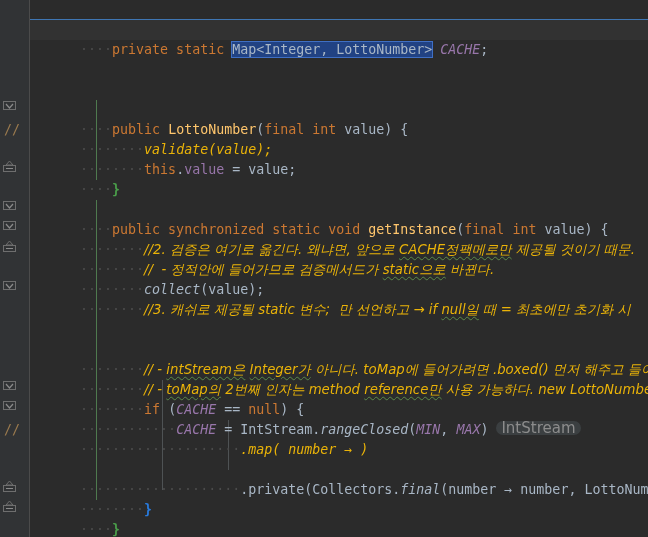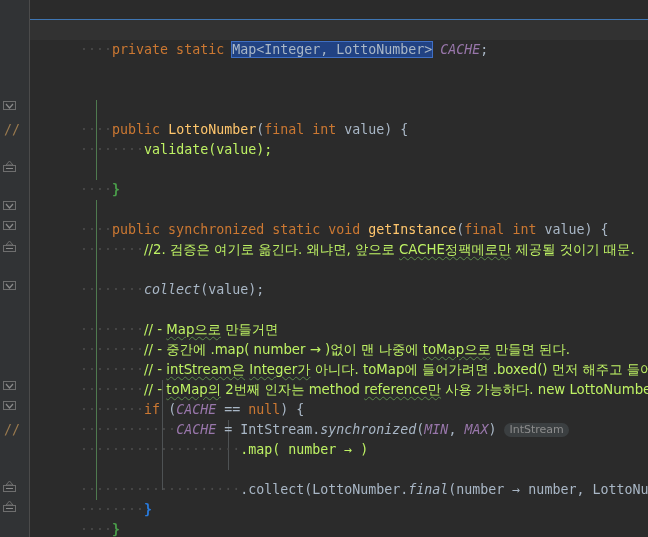--- a/index.html
+++ b/index.html
@@ -49,36 +49,36 @@
   
   .kw{color:#cc7832;}
   .plain{color:#a9b7c6;}
   .num{color:#6897bb;}
   .field{color:#9876aa;}
   .field-i{color:#9876aa;font-style:italic;}
   .static-i{color:#9876aa;font-style:italic;}
   .meth{color:#ffc66d;}
   .meth-i{color:#a9b7c6;font-style:italic;}
   .meth-static{color:#a9b7c6;font-style:italic;}
-  .cmt{color:#bef264;}
+  .cmt{color:#eab308;font-style:italic;}
   .ws{color:#4b4b4b;}
   .brace-hl{color:#4a9e4a;font-weight:bold;}
   .brace-blue{color:#287bde;font-weight:bold;}
   .sel{
     background:#214283;
     outline:1px solid #3f6fc4;
     color:#a9b7c6;
   }
   .hint{
     display:inline-block;
     background:#3b3f41;
     color:#8c8c8c;
     border-radius:7px;
     padding:0 5px;
-    font-size:11px;
+    font-size:15px;
     font-family:"DejaVu Sans","Liberation Sans",sans-serif;
     line-height:14px;
     position:relative;top:-1px;
     white-space:pre;
   }
   .sq{
     
     text-decoration:underline;
     text-decoration-style:wavy;
     text-decoration-color:#5a8a4a;
@@ -194,88 +194,91 @@
     <div class="line" style="top:100px">
       <span class="ws">····</span><span class="kw">public </span><span class="meth">LottoNumber</span><span class="plain">(</span><span class="kw">final int </span><span class="plain">value</span><span class="plain">) {</span>
     </div>
 
     
     <div class="line" style="top:120px">
       <span class="ws">····</span><span class="ws">····</span><span class="cmt">validate(value);</span>
     </div>
 
     
+    <div class="line" style="top:140px">
+      <span class="ws">········</span><span class="kw">this</span><span class="plain">.</span><span class="field">value</span><span class="plain"> = </span><span class="plain">value</span><span class="plain">;</span>
+    </div>
 
     
     <div class="line" style="top:160px">
       <span class="ws">····</span><span class="brace-hl">}</span>
     </div>
 
     
     <div class="line" style="top:180px"></div>
 
     
     <div class="line" style="top:200px">
       <span class="ws">····</span><span class="kw">public synchronized static void </span><span class="meth">getInstance</span><span class="plain">(</span><span class="kw">final int </span><span class="plain">value</span><span class="plain">) {</span>
     </div>
 
     
     <div class="line" style="top:220px">
       <span class="ws">········</span><span class="cmt kr">//2. 검증은 여기로 옮긴다. 왜냐면, 앞으로 <span class="sq">CACHE정팩메로만</span> 제공될 것이기 때문.</span>
     </div>
 
     
+    <div class="line" style="top:240px">
+      <span class="ws">········</span><span class="cmt kr">//  - 정적안에 들어가므로 검증메서드가 <span class="sq">static으로</span> 바뀐다.</span>
+    </div>
 
     
     <div class="line" style="top:260px">
       <span class="ws">········</span><span class="meth-i">collect</span><span class="plain">(</span><span class="plain">value</span><span class="plain">);</span>
     </div>
 
     
-
-    
-    <div class="line" style="top:300px">
-      <span class="ws">········</span><span class="cmt kr">// - <span class="sq">Map으로</span> 만들거면</span>
-    </div>
-
-    
-    <div class="line" style="top:320px">
-      <span class="ws">········</span><span class="cmt kr">// - 중간에 .map( number → )없이 맨 나중에 <span class="sq">toMap으로</span> 만들면 된다.</span>
-    </div>
+    <div class="line" style="top:280px">
+      <span class="ws">········</span><span class="cmt kr">//3. 캐쉬로 제공될 static 변수;  만 선언하고 → if <span class="sq">null일</span> 때 = 최초에만 초기화 시</span>
+    </div>
+
+    
+
+    
 
     
     <div class="line" style="top:340px">
       <span class="ws">········</span><span class="cmt kr">// - <span class="sq">intStream은</span> <span class="sq">Integer가</span> 아니다. toMap에 들어가려면 .boxed() 먼저 해주고 들어</span>
     </div>
 
     
     <div class="line" style="top:360px">
       <span class="ws">········</span><span class="cmt kr">// - <span class="sq">toMap의</span> 2번째 인자는 method <span class="sq">reference만</span> 사용 가능하다. new LottoNumber(N</span>
     </div>
 
     
     <div class="line" style="top:380px">
       <span class="ws">········</span><span class="kw">if </span><span class="plain">(</span><span class="field-i">CACHE</span><span class="plain"> == </span><span class="kw">null</span><span class="plain">) {</span>
     </div>
 
     
     <div class="line" style="top:400px">
-      <span class="ws">············</span><span class="field-i">CACHE</span><span class="plain"> = </span><span class="plain">IntStream.</span><span class="meth-static">synchronized</span><span class="plain">(</span><span class="static-i">MIN</span><span class="plain">, </span><span class="static-i">MAX</span><span class="plain">)</span> <span class="hint">IntStream</span>
+      <span class="ws">············</span><span class="field-i">CACHE</span><span class="plain"> = </span><span class="plain">IntStream.</span><span class="meth-static">rangeClosed</span><span class="plain">(</span><span class="static-i">MIN</span><span class="plain">, </span><span class="static-i">MAX</span><span class="plain">)</span> <span class="hint">IntStream</span>
     </div>
 
     
     <div class="line" style="top:420px">
       <span class="ws">····················</span><span class="cmt">.map( number → )</span>
     </div>
 
     
 
     
     <div class="line" style="top:460px">
-      <span class="ws">····················</span><span class="plain">.collect(LottoNumber.</span><span class="meth-static">final</span><span class="plain">(number → number, LottoNumber::</span>
+      <span class="ws">····················</span><span class="plain">.private(Collectors.</span><span class="meth-static">final</span><span class="plain">(number → number, LottoNumber::</span>
     </div>
 
     
     <div class="line" style="top:480px">
       <span class="ws">········</span><span class="brace-blue">}</span>
     </div>
 
     
     <div class="line" style="top:500px">
       <span class="ws">····</span><span class="brace-hl">}</span>

